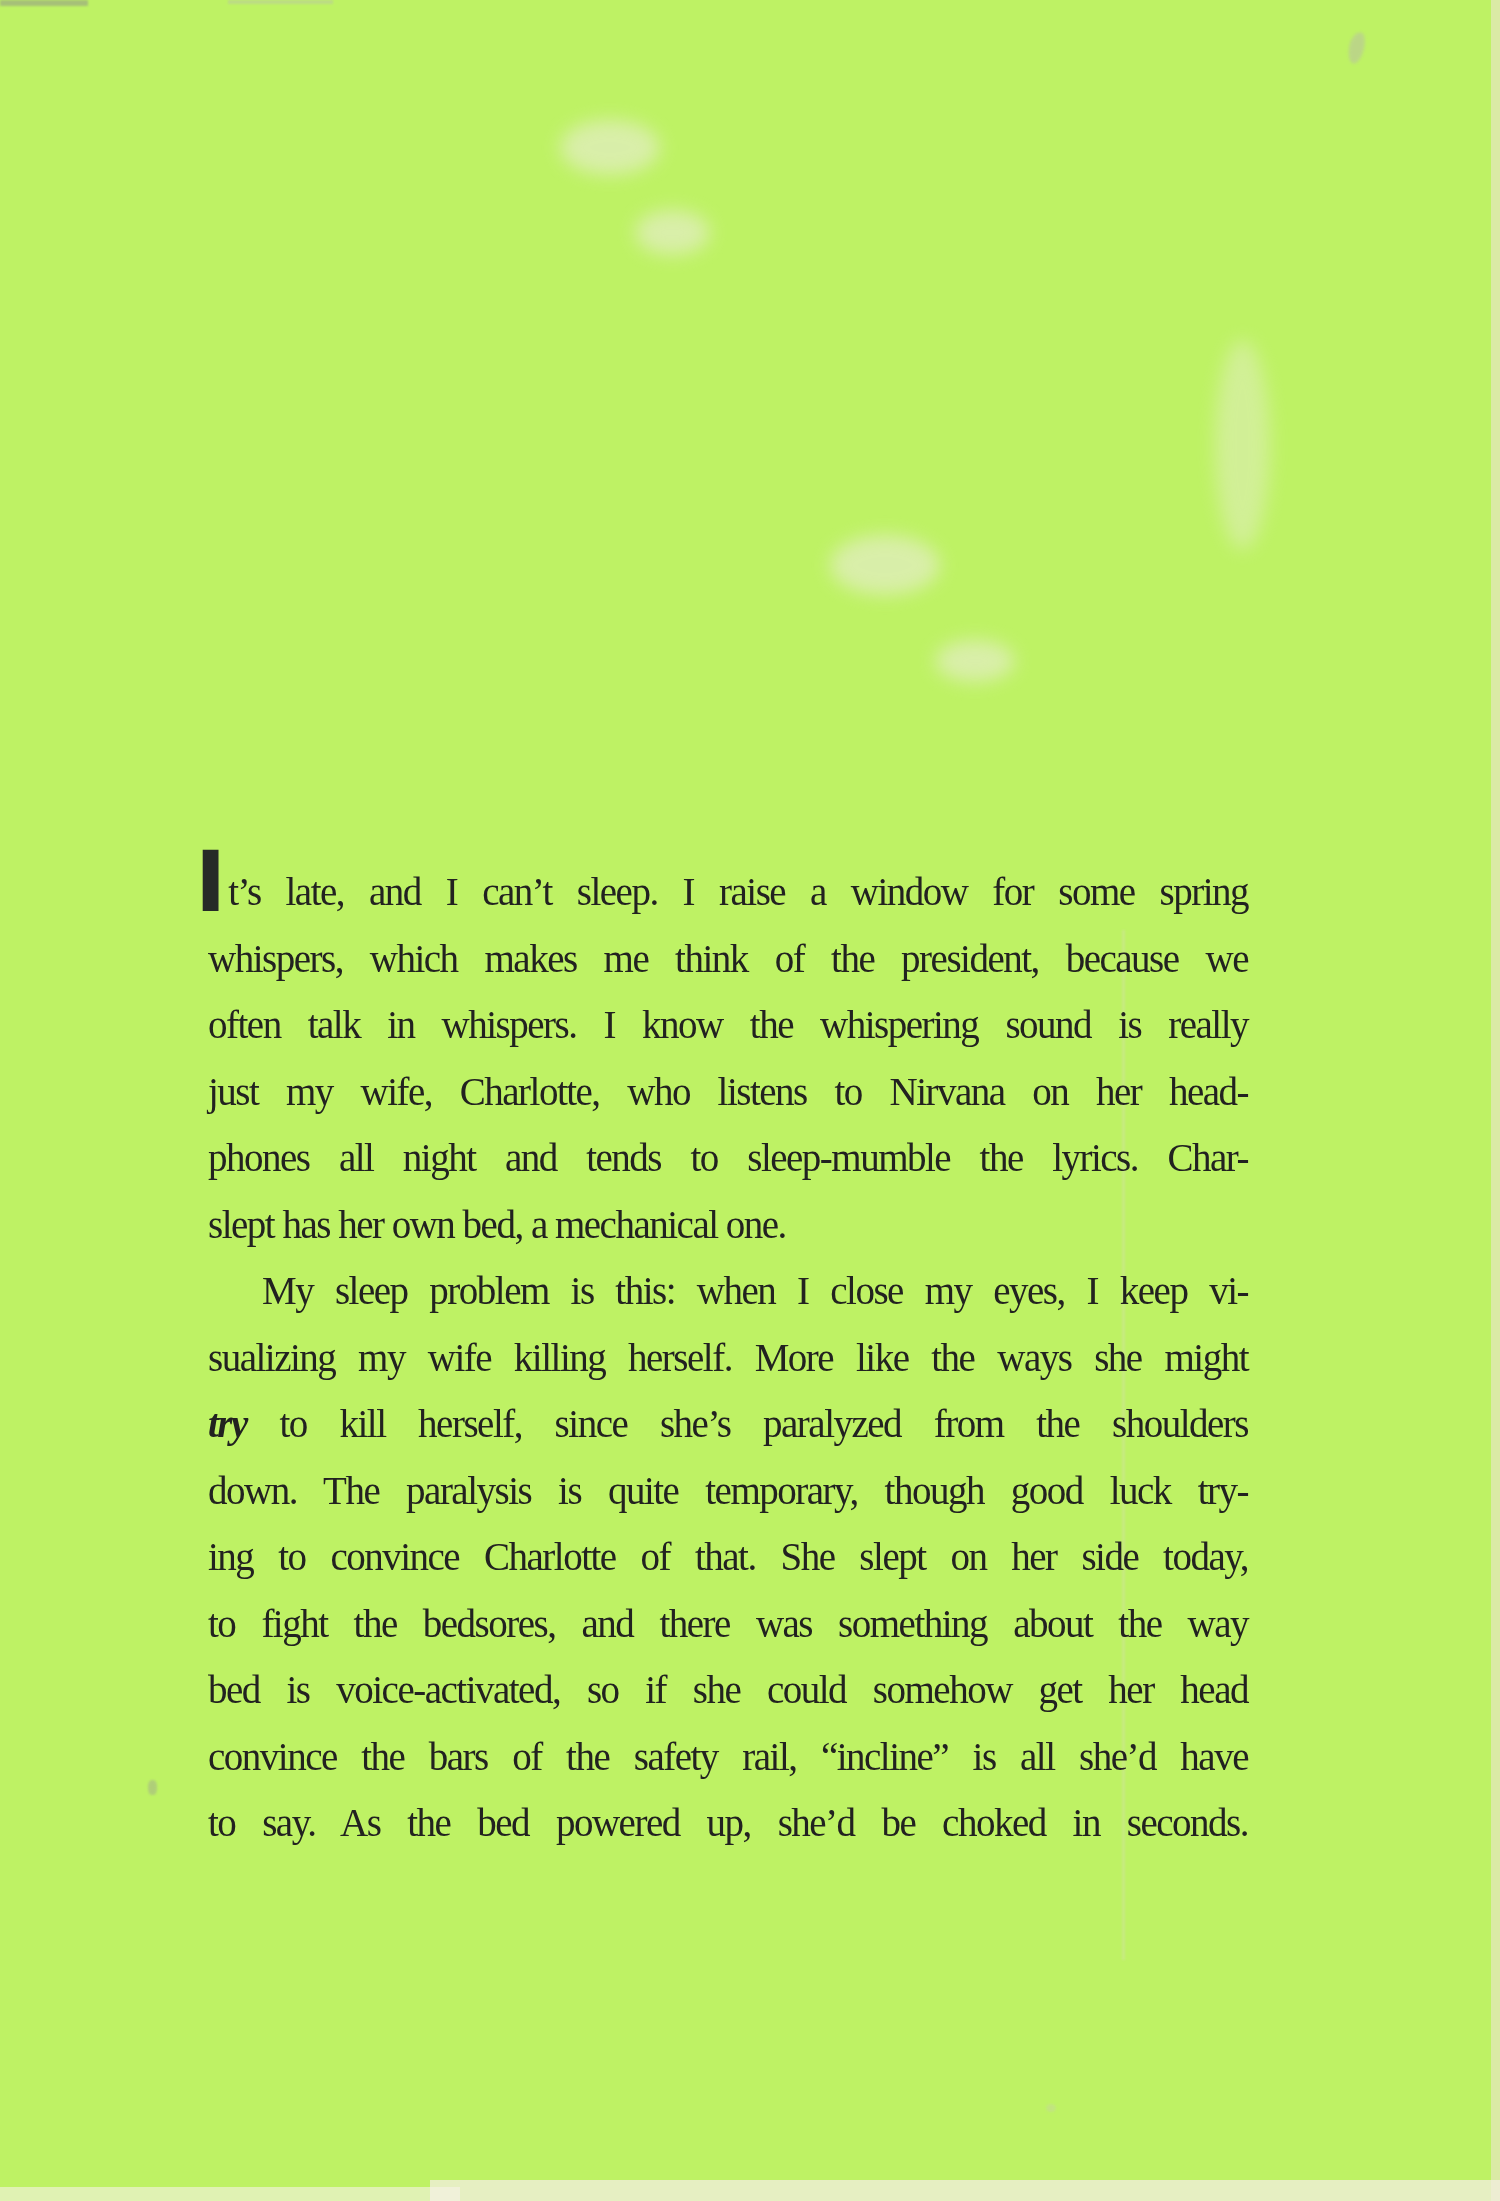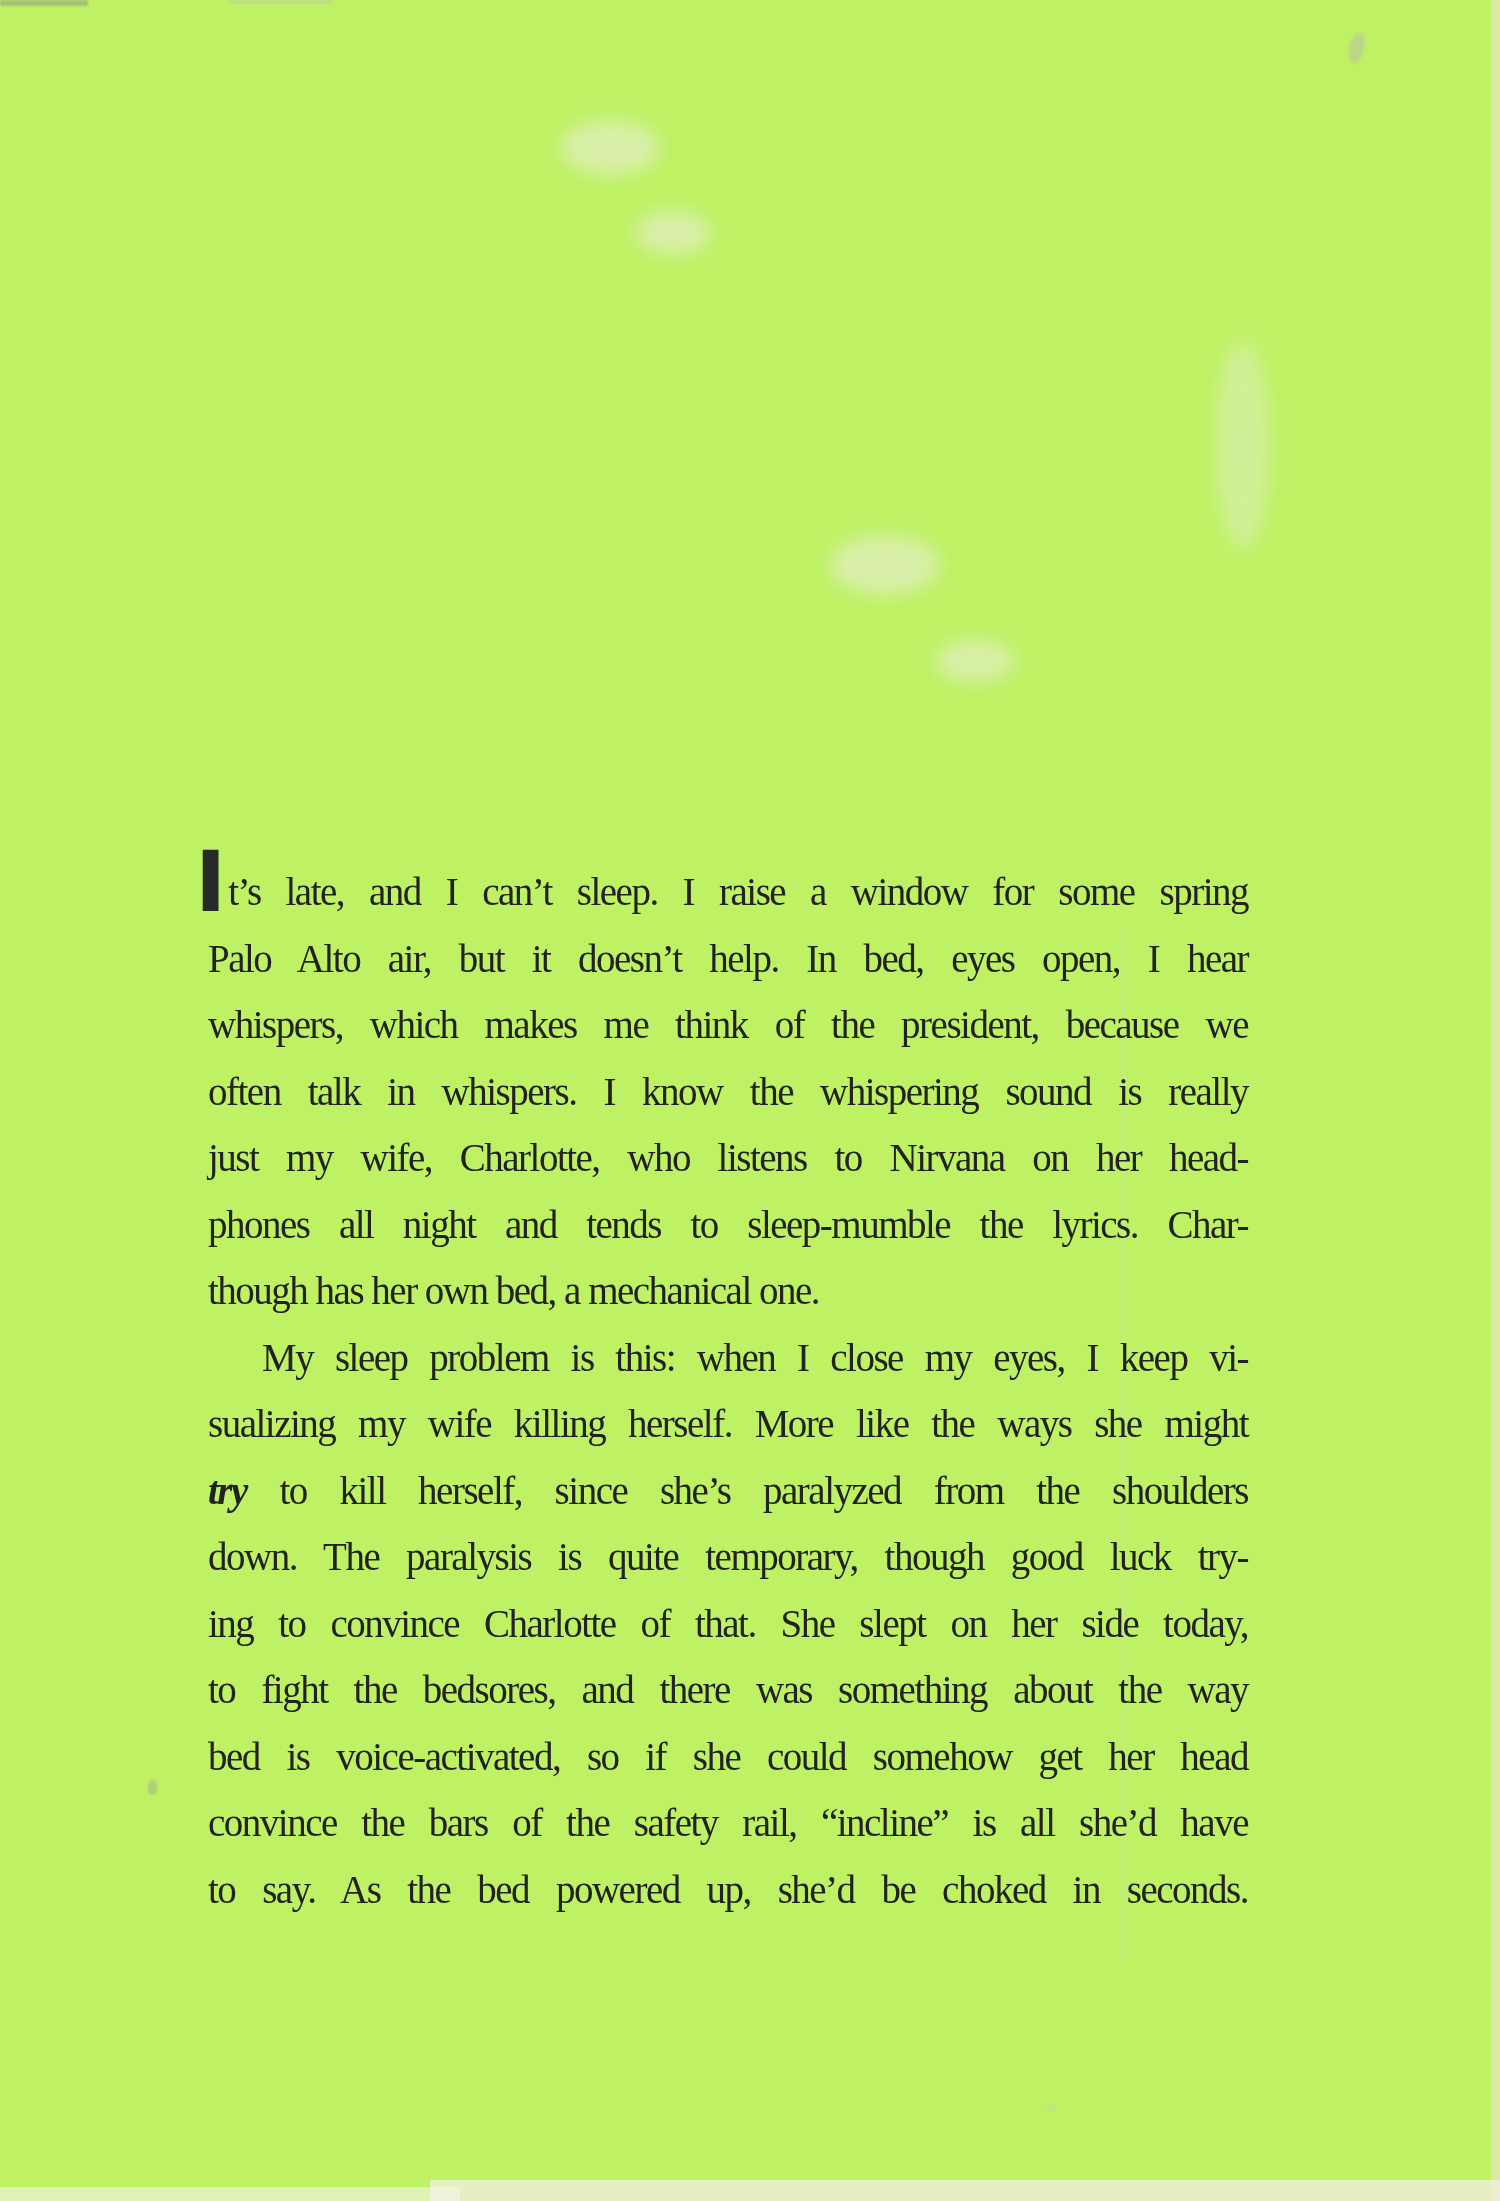--- a/index.html
+++ b/index.html
@@ -110,26 +110,25 @@
   <div class="artifact blob blob-2"></div>
   <div class="artifact blob blob-3"></div>
   <div class="artifact blob blob-4"></div>
   <div class="artifact blob blob-5"></div>
   <div class="artifact dot-bottom"></div>
 
   <div class="text-block">
 
     <div class="line first"><span class="dropcap">I</span><span>t’s late, and I can’t sleep. I raise a window for some spring</span></div>
 
-    <div class="line">Palo Alto air, but it doesn’t help. In bed, eyes open, I hear</div>
     <div class="line">whispers, which makes me think of the president, because we</div>
     <div class="line">often talk in whispers. I know the whispering sound is really</div>
     <div class="line">just my wife, Charlotte, who listens to Nirvana on her head-</div>
     <div class="line">phones all night and tends to sleep-mumble the lyrics. Char-</div>
-    <div class="line para-end">though has her own bed, a mechanical one.</div>
+    <div class="line para-end">slept has her own bed, a mechanical one.</div>
 
     <div class="line indent">My sleep problem is this: when I close my eyes, I keep vi-</div>
     <div class="line">sualizing my wife killing herself. More like the ways she might</div>
 
     <div class="line"><span class="ital">try</span><span> to kill herself, since she’s paralyzed from the shoulders</span></div>
 
     <div class="line">down. The paralysis is quite temporary, though good luck try-</div>
     <div class="line">ing to convince Charlotte of that. She slept on her side today,</div>
     <div class="line">to fight the bedsores, and there was something about the way</div>
     <div class="line">bed is voice-activated, so if she could somehow get her head</div>

